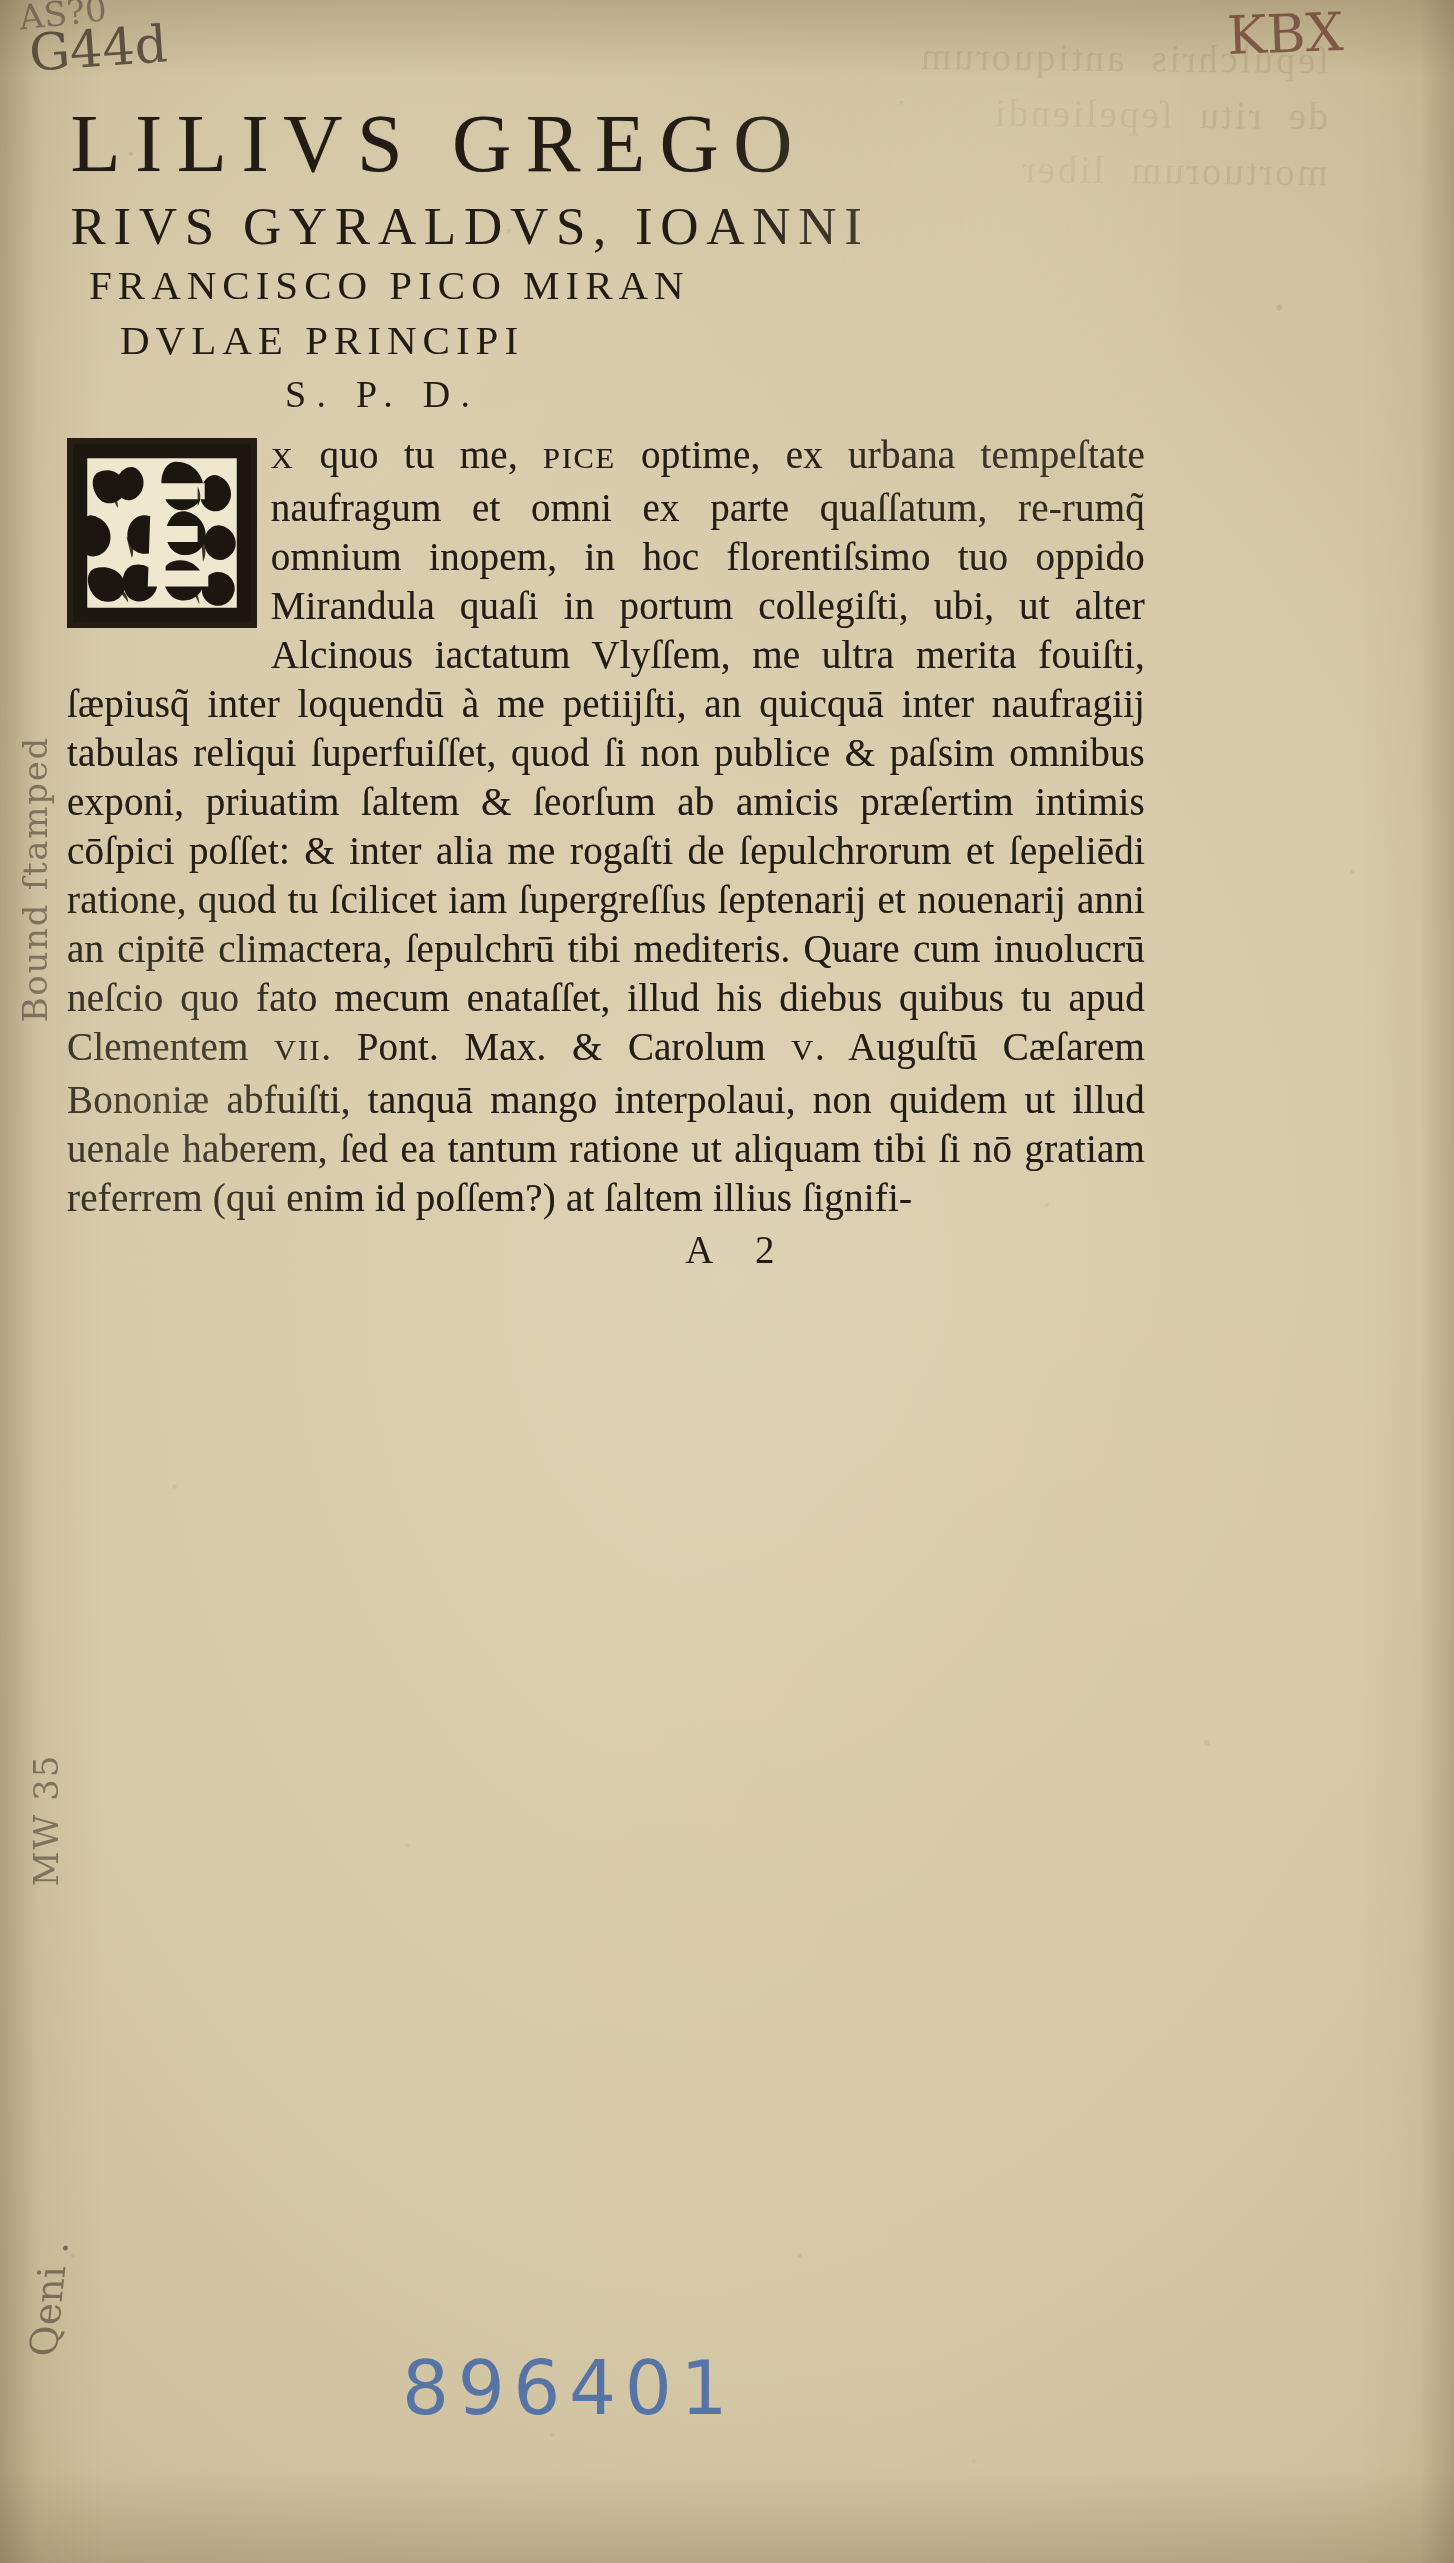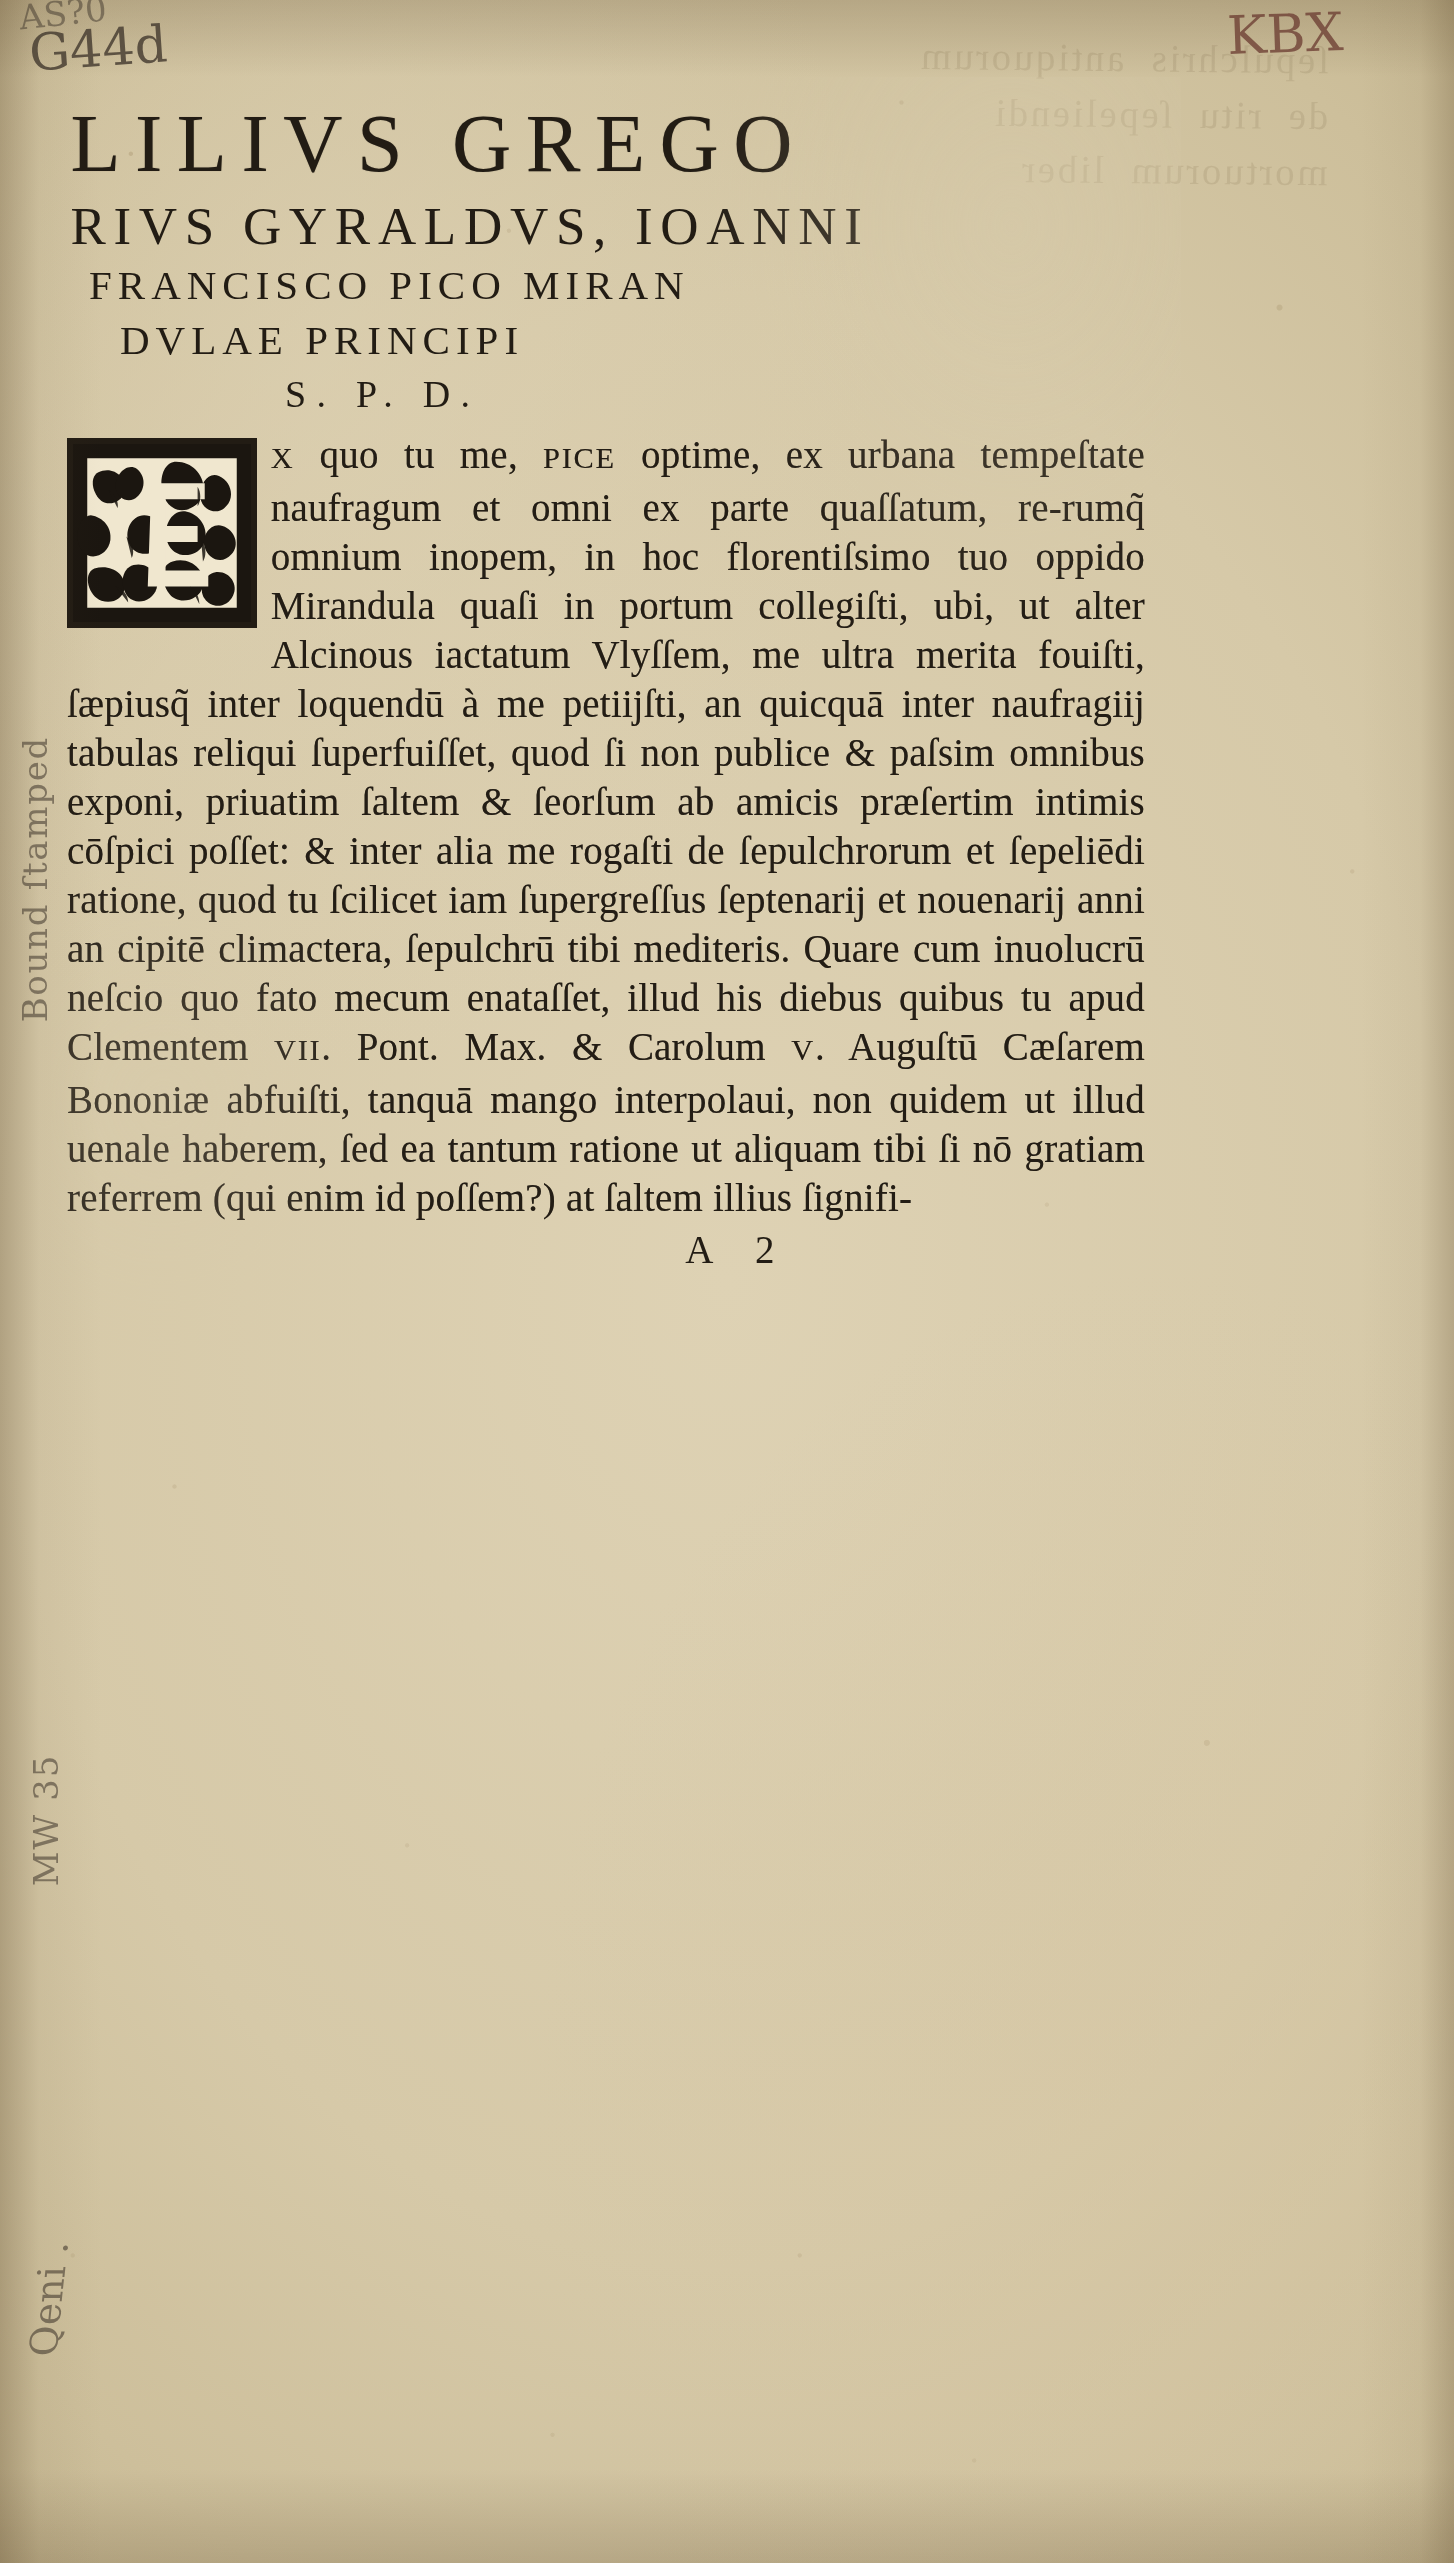--- a/index.html
+++ b/index.html
@@ -221,14 +221,15 @@
   <div id="inkfade"></div>
   <div id="edges"></div>
 
   <div class="hand" id="mark-shelf-top">AS?0</div>
   <div class="hand" id="mark-shelf">G44d</div>
   <div class="hand" id="mark-topright">KBX</div>
   <div class="hand" id="mark-side">Bound ſtamped</div>
   <div class="hand" id="mark-side2">MW 35</div>
   <div class="hand" id="mark-bottomleft">Qeni .</div>
 
+  <div id="stamp-number">896401</div>
 </div>
 
 
 </body></html>

